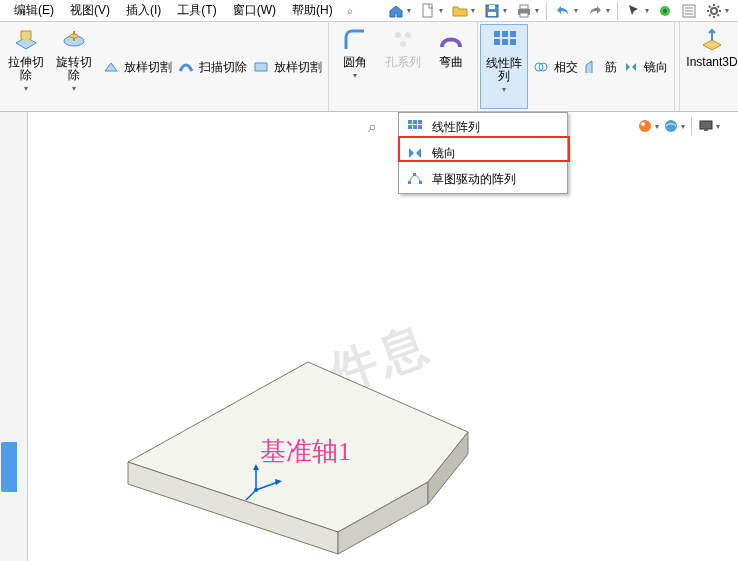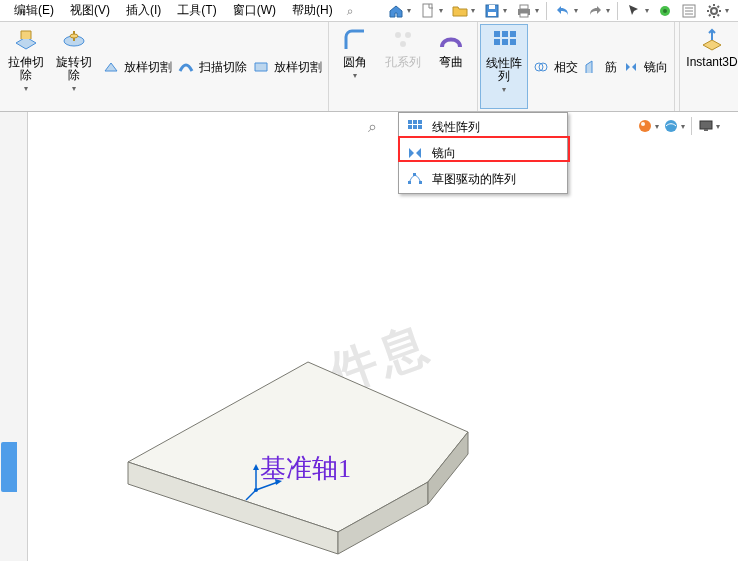--- a/index.html
+++ b/index.html
@@ -42,21 +42,21 @@
 .drop-item { display:flex; align-items:center; gap:8px; padding:4px 6px; cursor:default; }
 .drop-item .di { width:18px; height:18px; display:flex; align-items:center; justify-content:center; }
 .drop-item .di svg { width:16px; height:16px; }
 .highlight-box { position:absolute; left:398px; top:136px; width:172px; height:26px; border:2px solid #ff2a2a; z-index:60; pointer-events:none; }
 
 
 .leftrail { position:absolute; left:0; top:112px; width:28px; bottom:0; background:#f4f4f4; border-right:1px solid #d0d0d0; }
 .leftrail .tab { width:16px; height:50px; background:#4f9de9; margin-left:1px; margin-top:330px; border-radius:2px 0 0 2px; }
 
 
-.axis-label { position:absolute; left:232px; top:339px; color:#6d28d9; font-size:26px; font-family:"SimSun"; }
+.axis-label { position:absolute; left:232px; top:322px; color:#ec4899; font-size:26px; font-family:"SimSun"; }
 .triad { position:absolute; left:216px; top:350px; }
 
 
 .wm { position:absolute; left:300px; top:215px; color:#e6e6e6; font-size:48px; transform:rotate(-20deg); pointer-events:none; font-weight:bold; letter-spacing:4px; }
 
 
 .model { position:absolute; left:60px; top:230px; }
 </style>
 </head>
 <body>

